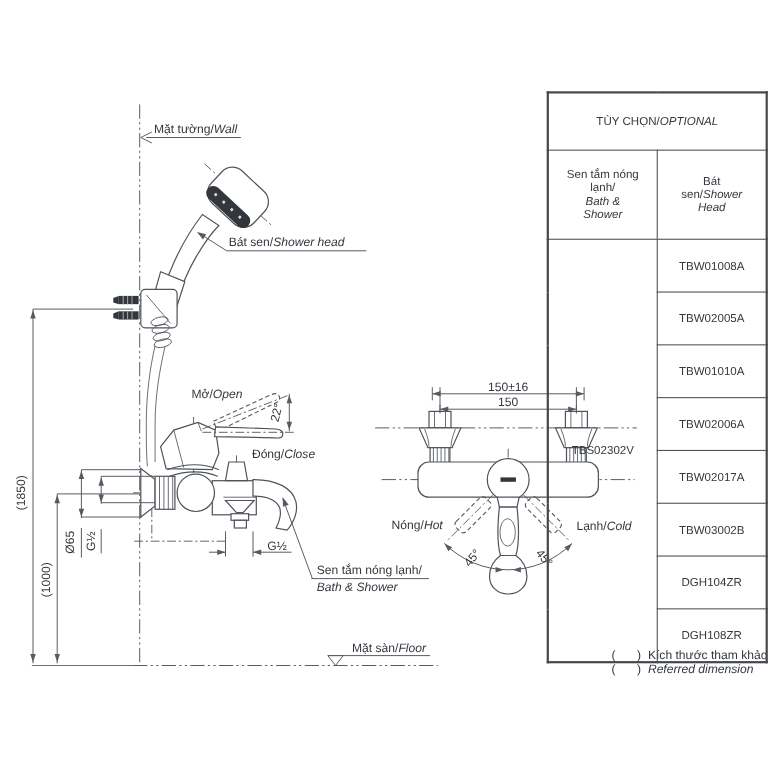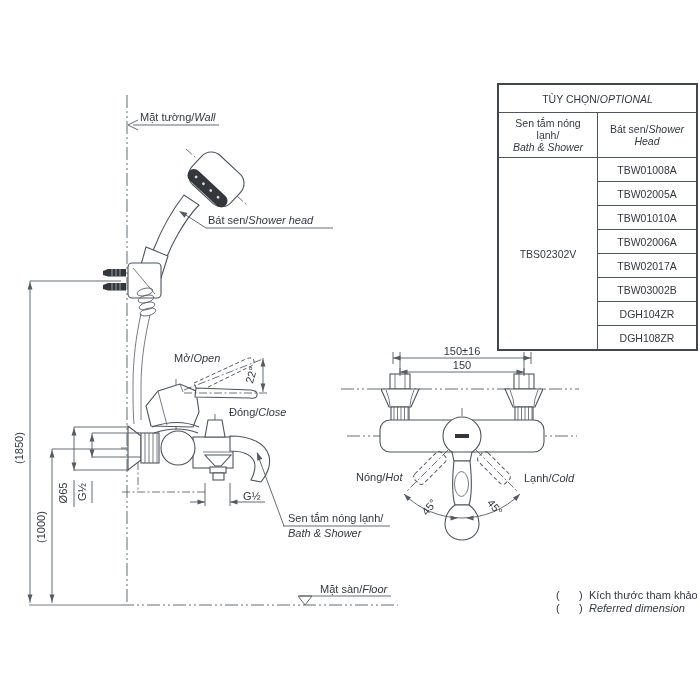--- a/index.html
+++ b/index.html
@@ -14,21 +14,21 @@
   .phantom{stroke:#565b62;stroke-width:0.9;fill:none;stroke-dasharray:13 3 2 3 2 3;}
   .center{stroke:#565b62;stroke-width:0.85;fill:none;stroke-dasharray:8 2.5 2 2.5;}
   .ghost{stroke:#565b62;stroke-width:1;fill:none;stroke-dasharray:4 2.5;}
   .wfill{fill:#fff;}
   .dk{fill:#33373c;stroke:none;}
   .arr{fill:#565b62;stroke:none;}
   
   .opt-table{position:absolute;left:497px;top:83px;width:201px;border-collapse:collapse;
              table-layout:fixed;font-size:10.5px;color:#34383e;border:2px solid #43474c;}
   .opt-table td{border:1px solid #50555b;text-align:center;vertical-align:middle;
-                padding:4px;line-height:12px;}
+                padding:16px;line-height:12px;}
   .opt-table .h1{height:19px;}
   .opt-table .h2{height:30px;}
   .opt-table .dr{height:15px;text-align:center;}
 </style>
 </head>
 <body>
 
 <div class="canvas">
 
 <svg width="700" height="700" viewBox="0 0 700 700">

